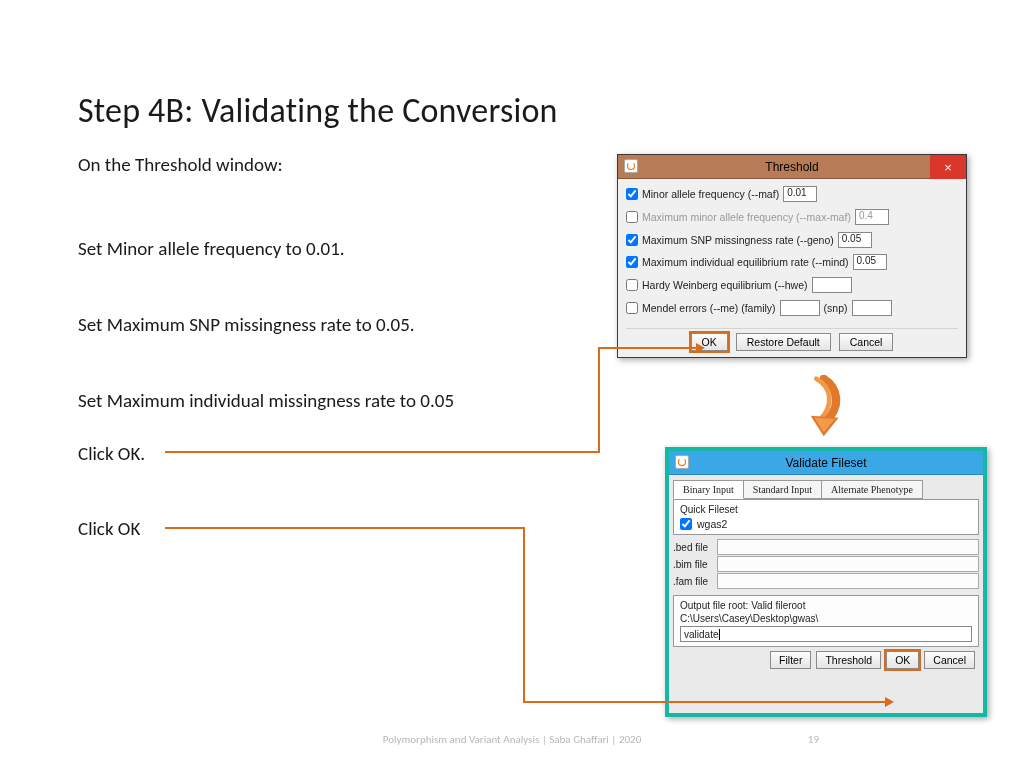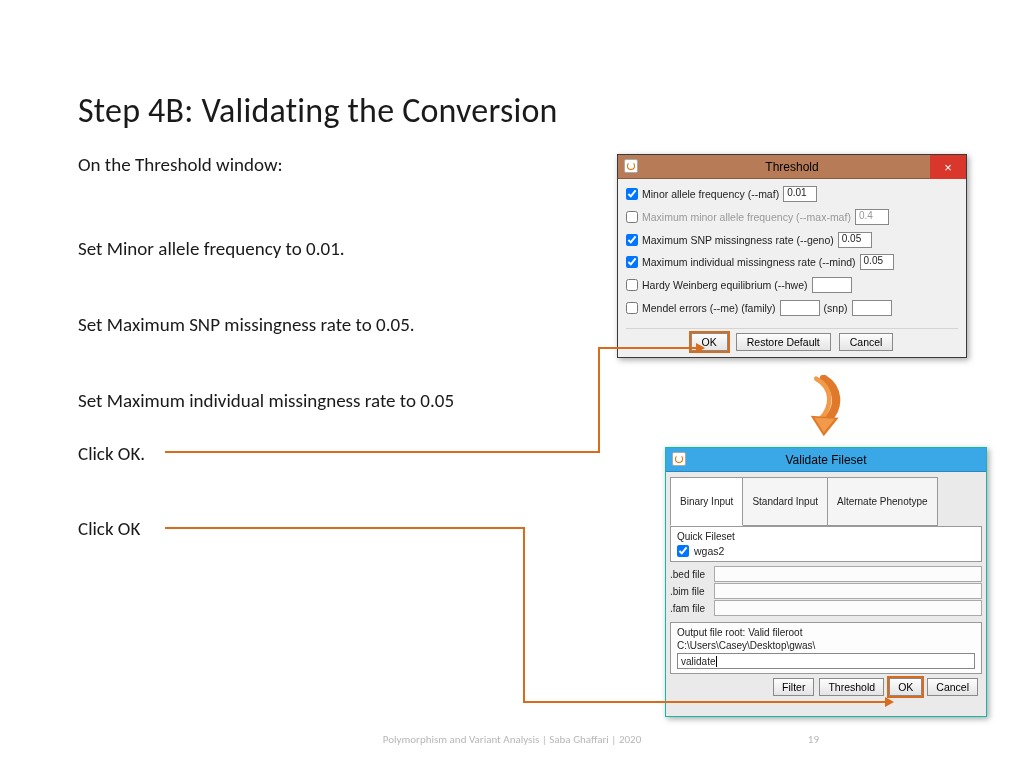--- a/index.html
+++ b/index.html
@@ -21,24 +21,24 @@
   .th-row input[type=checkbox] { width: 12px; height: 12px; }
   .th-row .lbl { flex: 0 0 auto; }
   .th-row .lbl.disabled { color: #999; }
   .th-tbox { border: 1px solid #888; background: #fff; height: 16px; padding: 0 3px; font-size: 10px; min-width: 34px; }
   .th-tbox.disabled { color: #999; }
   .th-buttons { display: flex; gap: 8px; justify-content: center; margin-top: 6px; padding: 4px 0 0 0; border-top: 1px solid #d4d4d4; }
   .th-btn { border: 1px solid #8a8a8a; background: linear-gradient(#fdfdfd,#e4e4e4); padding: 2px 10px; font-size: 10.5px; }
   .th-btn.highlight { outline: 2px solid #d86b1c; outline-offset: 0; }
 
   
-  .vf-window { position: absolute; top: 447px; left: 665px; width: 322px; height: 270px; border: 1px solid #14b8a6; box-shadow: 2px 2px 6px rgba(0,0,0,.35); font-size: 10.5px; font-family: Tahoma, Arial, sans-serif; color: #222; background: #eaeaea; }
+  .vf-window { position: absolute; top: 447px; left: 665px; width: 322px; height: 270px; border: 4px solid #14b8a6; box-shadow: 2px 2px 6px rgba(0,0,0,.35); font-size: 10.5px; font-family: Tahoma, Arial, sans-serif; color: #222; background: #eaeaea; }
   .vf-title { height: 24px; background: #3aa7e6; color: #000; display: flex; align-items: center; justify-content: center; font-size: 12px; position: relative; border-bottom: 1px solid #2a86bb; }
   .vf-tabs { display: flex; margin: 5px 4px 0 4px; }
-  .vf-tab { padding: 18px 9px; border: 1px solid #999; background: #f5f5f5; font-size: 10px; margin-right: -1px; }
+  .vf-tab { padding: 3px 9px; border: 1px solid #999; background: #f5f5f5; font-size: 10px; margin-right: -1px; font-family: Liberation Serif, serif; }
   .vf-tab.active { background: #fff; border-bottom-color: #fff; position: relative; z-index: 2; }
   .vf-panel { border: 1px solid #999; background: #fff; margin: 0 4px 4px 4px; padding: 4px 6px; }
   .vf-qf-label { font-size: 10px; margin-bottom: 3px; }
   .vf-qf-row { display: flex; align-items: center; gap: 5px; }
   .vf-qf-row input[type=checkbox] { width: 12px; height: 12px; }
   .vf-file-row { display: flex; align-items: center; margin: 1px 4px; font-size: 10px; }
   .vf-file-row .fl { width: 44px; }
   .vf-file-row .fi { flex: 1; border: 1px solid #aaa; background: #fcfcfc; height: 16px; }
   .vf-output { border: 1px solid #999; margin: 6px 4px 4px 4px; padding: 4px 6px; background: #fdfdfd; }
   .vf-output .vo-lbl { font-size: 10px; }
@@ -96,21 +96,21 @@
       <span class="lbl disabled">Maximum minor allele frequency (--max-maf)</span>
       <span class="th-tbox disabled" style="width:28px;">0.4</span>
     </div>
     <div class="th-row">
       <input type="checkbox" checked="" style="">
       <span class="lbl">Maximum SNP missingness rate (--geno)</span>
       <span class="th-tbox" style="width:34px;">0.05</span>
     </div>
     <div class="th-row">
       <input type="checkbox" checked="" style="">
-      <span class="lbl">Maximum individual missingness rate (--mind)</span>
+      <span class="lbl">Maximum individual equilibrium rate (--mind)</span>
       <span class="th-tbox" style="width:34px;">0.05</span>
     </div>
     <div class="th-row">
       <input type="checkbox" style="">
       <span class="lbl">Hardy Weinberg equilibrium (--hwe)</span>
       <span class="th-tbox" style="width:40px;"></span>
     </div>
     <div class="th-row">
       <input type="checkbox" style="">
       <span class="lbl">Mendel errors (--me)   (family)</span>

